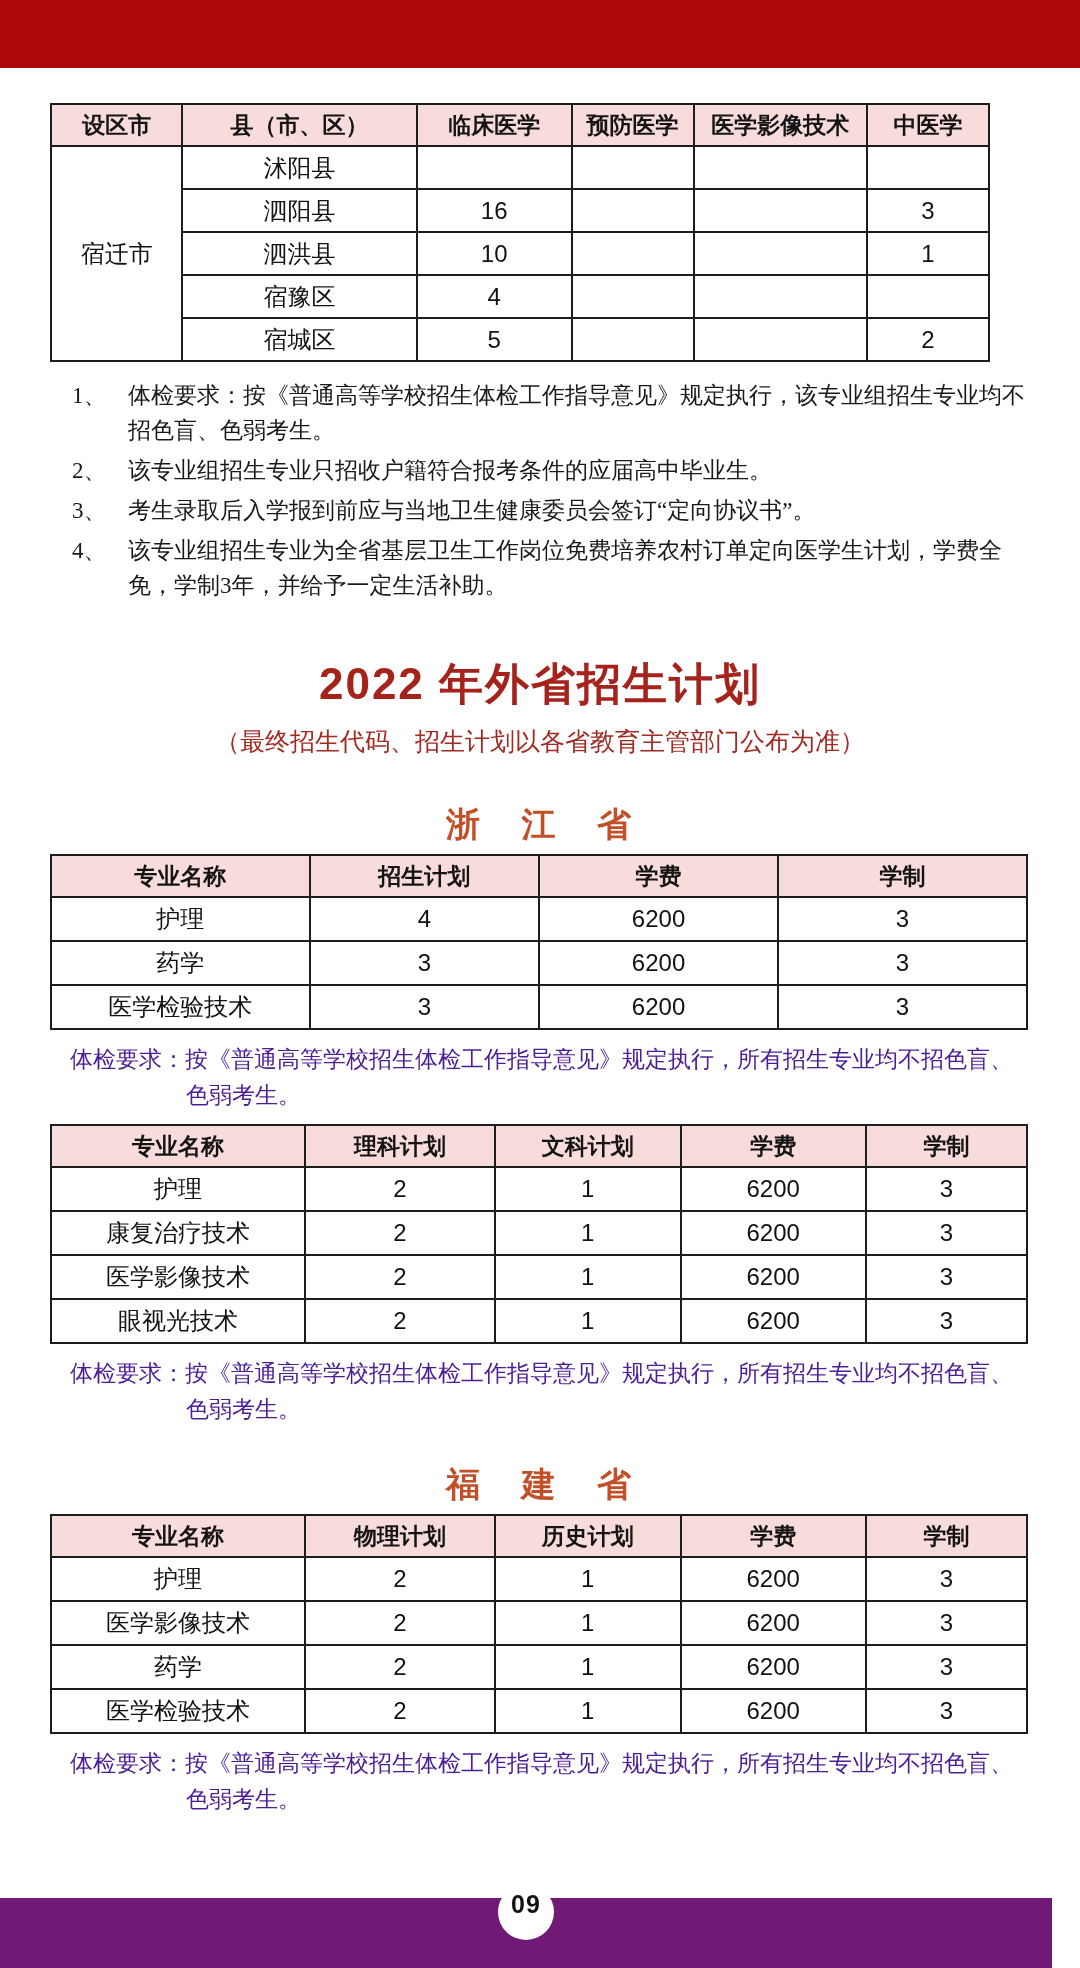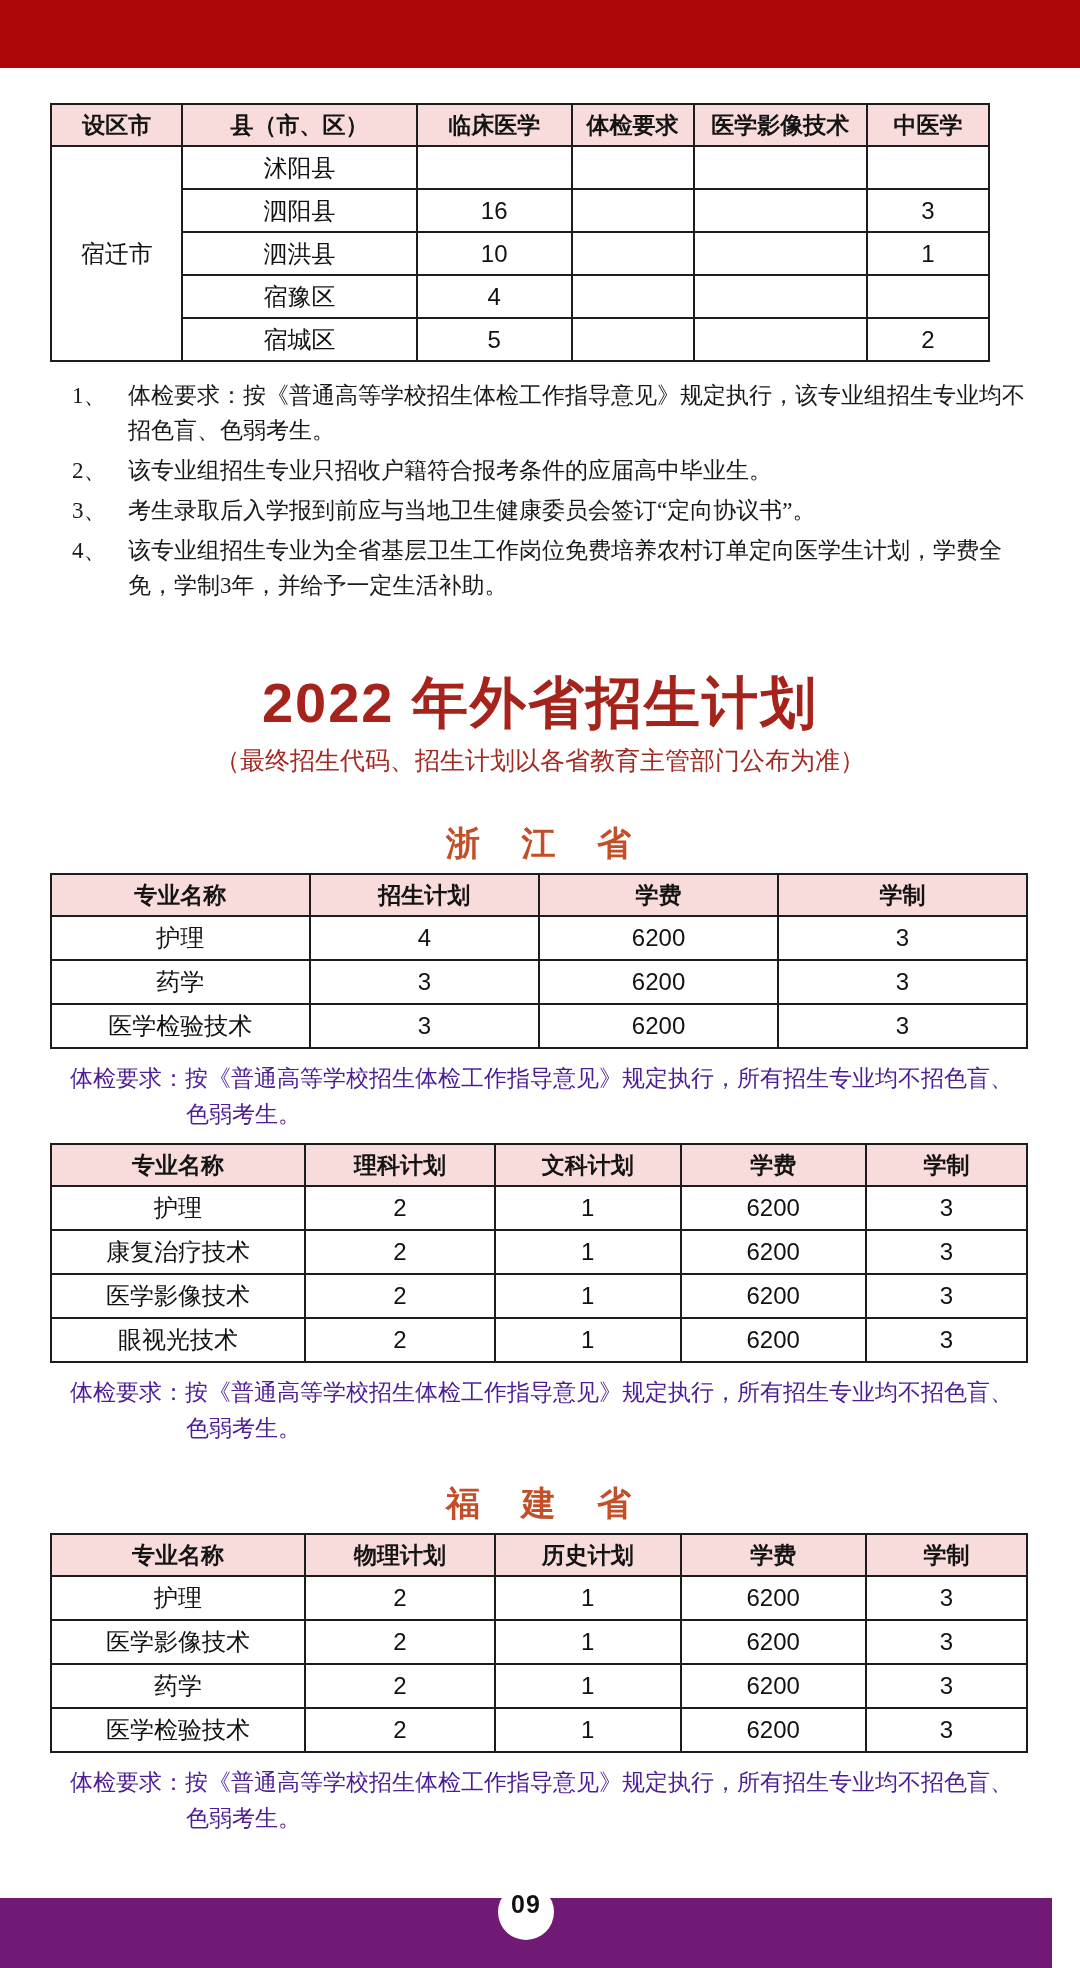--- a/index.html
+++ b/index.html
@@ -26,21 +26,21 @@
 
   .county-table { width:940px; margin:35px 0 0 50px; }
   .county-table td { height:43px; }
 
   .notes { margin:16px 46px 0 72px; font-family:"Liberation Serif","DejaVu Serif",serif; }
   .note { display:flex; font-size:23px; line-height:35px; margin-bottom:5px; color:#191919; }
   .note .num { width:56px; flex:none; }
   .note .txt { flex:1; }
 
   .main-title {
-    margin-top:72px; text-align:center; font-size:56px; font-weight:bold;
+    margin-top:53px; text-align:center; font-size:44px; font-weight:bold;
     color:#A6231C; letter-spacing:2px; line-height:56px;
   }
   .subtitle { margin-top:12px; text-align:center; font-size:25px; color:#A12A22; line-height:34px; }
 
   .province-name {
     text-align:center; font-size:34px; font-weight:bold; color:#C24F27;
     line-height:40px; word-spacing:26px; letter-spacing:3px;
   }
   .pn-1 { margin-top:46px; }
   .pn-2 { margin-top:34px; }
@@ -69,21 +69,21 @@
         <col style="width:16.5%">
       <col style="width:13%">
         <col style="width:18.5%">
         <col style="width:13%">
     </colgroup>
     <thead>
       <tr>
         <th>设区市</th>
         <th>县（市、区）</th>
         <th>临床医学</th>
-        <th>体检要求</th>
+        <th>预防医学</th>
         <th>医学影像技术</th>
         <th>中医学</th>
       </tr>
     </thead>
     <tbody>
       <tr>
         <td rowspan="5">宿迁市</td>
         <td>沭阳县</td>
         <td></td>
         <td></td>

